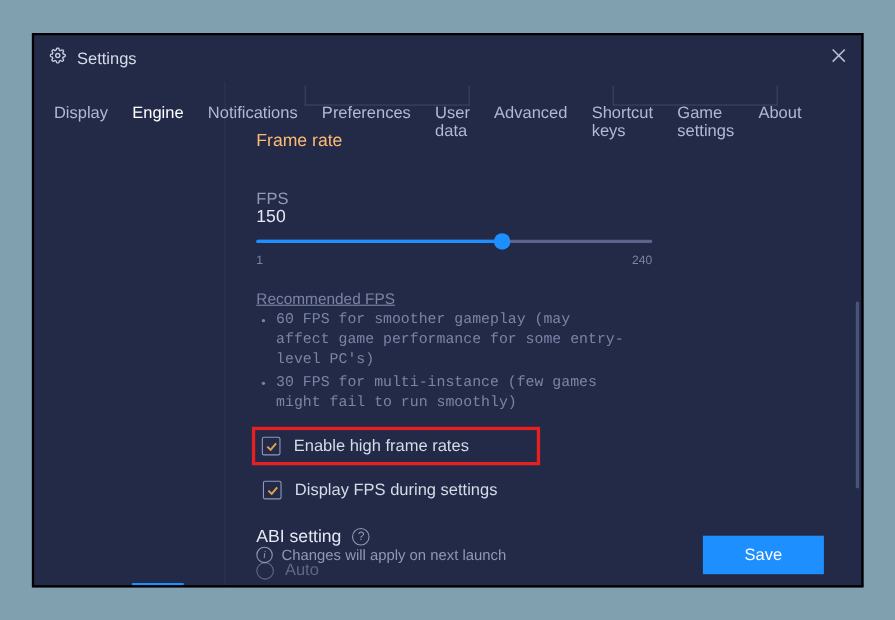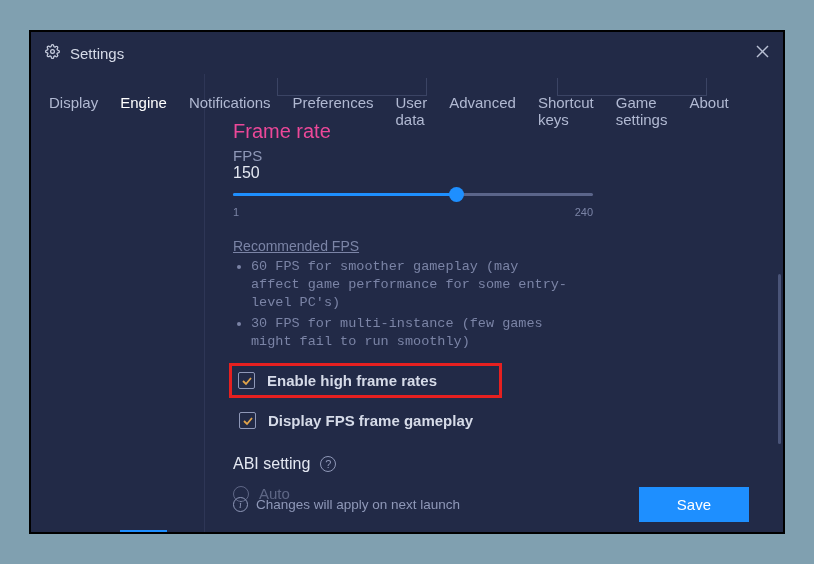--- a/index.html
+++ b/index.html
@@ -67,23 +67,23 @@
     display: flex;
     gap: 130px;
     margin: -14px 0 24px 44px;
   }
   .ghost-box {
     width: 150px; height: 18px;
     border: 1px solid #3b4464;
     border-top: none;
   }
   .section-title {
-    font-size: 20px;
-    color: #ec4899;
-    margin-bottom: 2px;
+    font-size: 16px;
+    color: #fdba74;
+    margin-bottom: 32px;
   }
   .fps-row {
     display: flex;
     align-items: flex-start;
     flex-direction: column;
   }
   .fps-label {
     width: 144px;
     color: #8f98b8;
     font-size: 15px;
@@ -143,23 +143,23 @@
     margin-left: -4px;
   }
   .checkbox {
     width: 17px; height: 17px;
     border: 1.5px solid #8f98b8;
     border-radius: 2px;
     display: flex; align-items: center; justify-content: center;
     flex-shrink: 0;
   }
   .checkbox svg { display: block; }
-  .checkbox-label { color: #d6dbe8; font-size: 15px; font-weight: bold; }
+  .checkbox-label { color: #d6dbe8; font-size: 15px; }
   .abi-row {
-    display: flex; align-items: center; gap: 10px;
+    display: flex; gap: 10px;
     margin-top: 22px;
   }
   .abi-title { font-size: 16px; color: #e4e8f2; }
   .help-icon {
     width: 16px; height: 16px; border: 1.5px solid #8f98b8;
     border-radius: 50%; display: flex; align-items: center; justify-content: center;
     font-size: 11px; color: #8f98b8;
   }
   .radio-row {
     display: flex; gap: 100px; margin-top: 12px; flex-direction: column;
@@ -269,21 +269,21 @@
         </div>
         <span class="checkbox-label">Enable high frame rates</span>
       </div>
 
       <div class="checkbox-row">
         <div class="checkbox">
           <svg width="12" height="12" viewBox="0 0 12 12">
             <path d="M2 6 L5 9 L10 3" stroke="#e0a34a" stroke-width="1.8" fill="none"></path>
           </svg>
         </div>
-        <span class="checkbox-label">Display FPS frame gameplay</span>
+        <span class="checkbox-label">Display FPS during settings</span>
       </div>
 
       <div class="abi-row">
         <span class="abi-title">ABI setting</span>
         <span class="help-icon">?</span>
       </div>
       <div class="radio-row">
         <div class="radio-item">
           <div class="radio"></div>
           <span class="radio-label">Auto</span>

